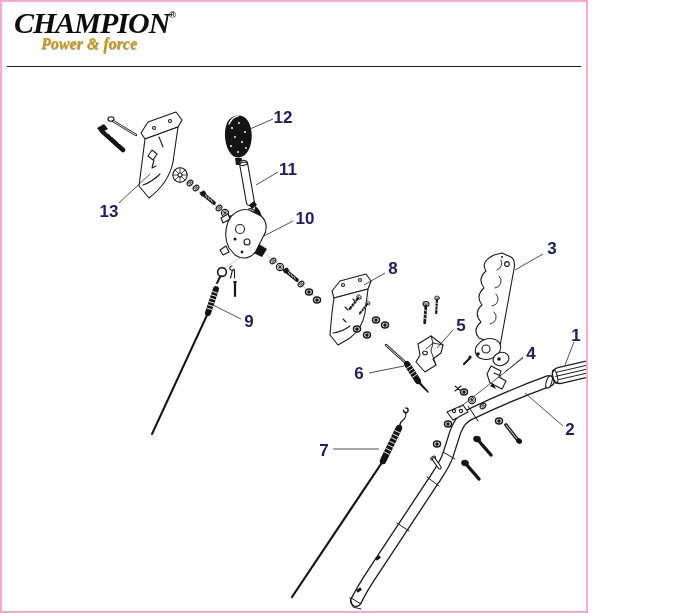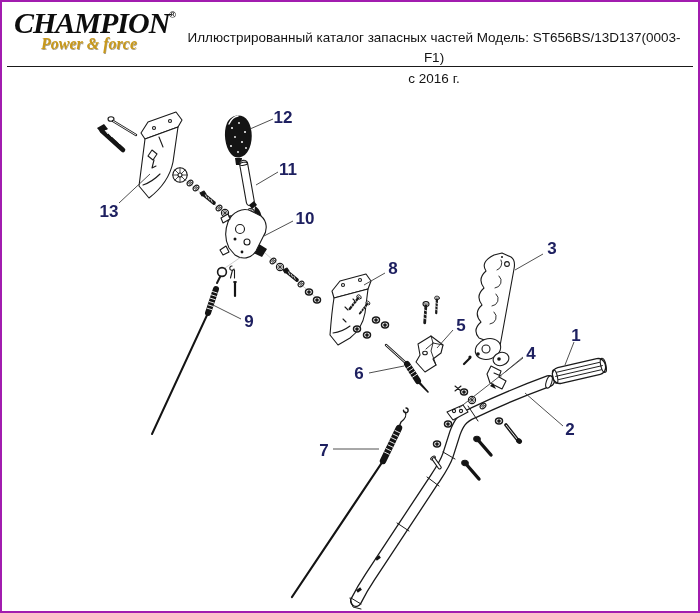--- a/index.html
+++ b/index.html
@@ -1,18 +1,18 @@
 <!DOCTYPE html>
 <html><head>
 <meta charset="utf-8">
 <style>
   html,body{margin:0;padding:0;background:#fff;}
   .page{
-    position:relative;width:700px;height:613px;box-sizing:border-box;
-    border:2px solid #a21caf;background:#fff;overflow:hidden;
+    position:relative;width:588px;height:613px;box-sizing:border-box;
+    border:2px solid #f9a8d4;background:#fff;overflow:hidden;
     font-family:"Liberation Sans",sans-serif;
   }
   .logo{position:absolute;left:12px;top:5px;width:152px;}
   .brand-line{white-space:nowrap;}
   .brand{
     font-family:"Liberation Serif",serif;font-style:italic;font-weight:bold;
     font-size:30px;line-height:1.05;color:#0d0d0d;letter-spacing:-1px;
   }
   .brand::first-letter{font-size:39px;}
   .reg{font-size:9px;font-weight:bold;vertical-align:15px;color:#0d0d0d;}
@@ -38,24 +38,20 @@
 </head>
 <body>
 
 <div class="page">
 
   <div class="logo">
     <div class="brand-line"><span class="brand">CHAMPION</span><span class="reg">®</span></div>
     <div class="tagline">Power &amp; force</div>
   </div>
 
-  <div class="title">
-    <div>Иллюстрированный каталог запасных частей Модель: ST656BS/13D137(0003-F1)</div>
-    <div>с 2016 г.</div>
-  </div>
 
   <div class="rule"></div>
 
   <svg class="diagram" width="700" height="613" viewBox="0 0 700 613">
 
     <defs>
       <g id="washer">
           <ellipse rx="3.2" ry="2.3" class="fw" stroke="#1a1a1a"></ellipse>
           <ellipse rx="1.4" ry="1" class="fw" stroke="#1a1a1a" stroke-width="0.8"></ellipse>
         </g>

